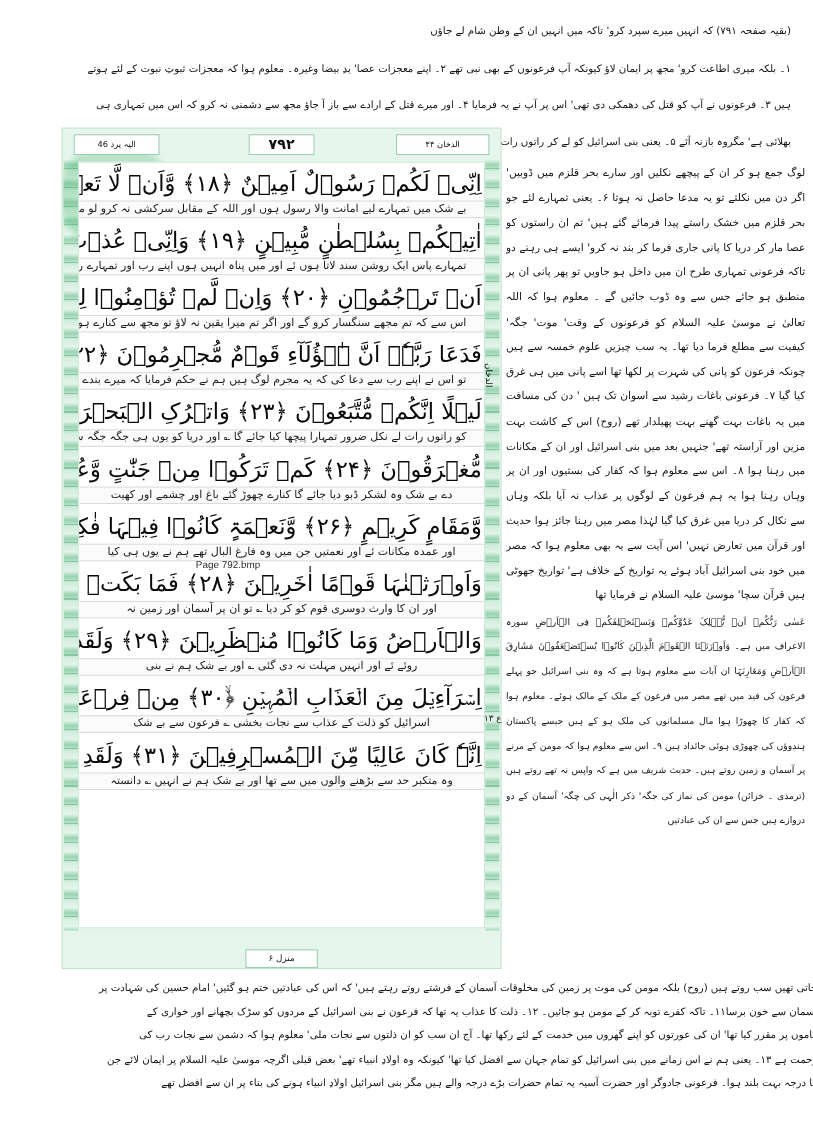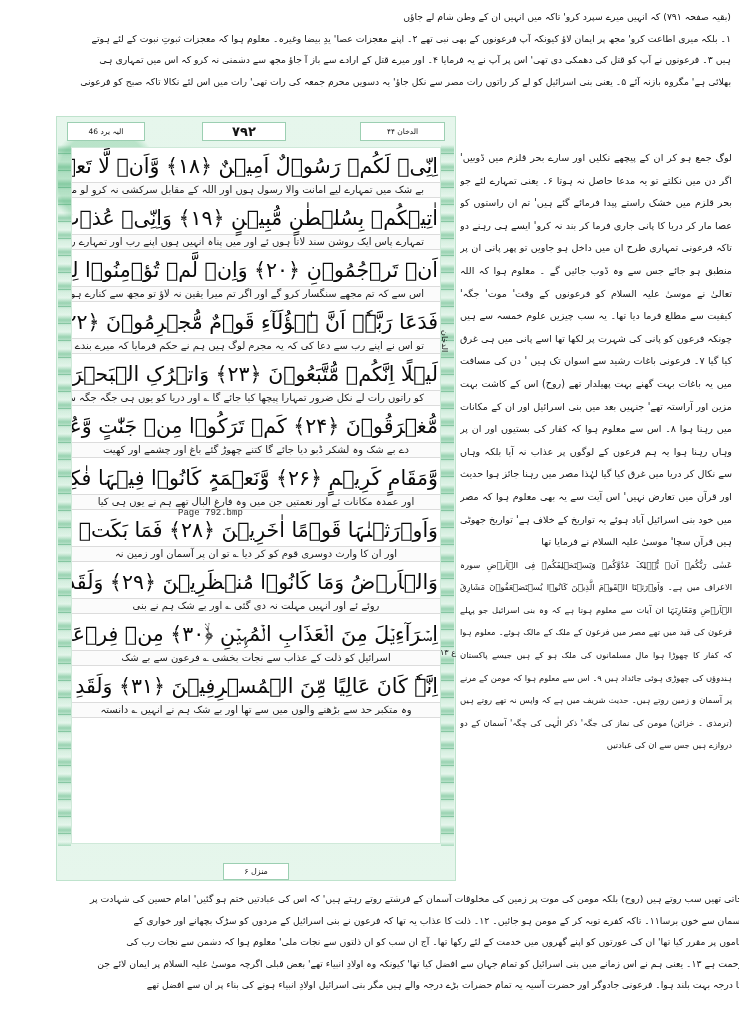--- a/index.html
+++ b/index.html
@@ -21,21 +21,21 @@
     direction:rtl;color:#0d0d0d;
   }
 
   
   #top-commentary{
     position:absolute;left:8px;top:6px;width:723px;height:105px;
     direction:rtl;text-align:justify;
     font-size:9.3px;line-height:21.5px;letter-spacing:0px;
     color:#141414;
   }
-  #top-commentary p{margin:0;padding:0;}
+  #top-commentary p{margin:12px;padding:0;}
 
   
   #quran-frame{
     position:absolute;left:56px;top:116px;width:400px;height:765px;
     background:
       radial-gradient(circle at 12% 8%, rgba(120,200,150,.40) 0 6%, transparent 7%),
       radial-gradient(circle at 34% 22%, rgba(120,200,150,.34) 0 5%, transparent 6%),
       radial-gradient(circle at 62% 12%, rgba(120,200,150,.36) 0 5%, transparent 6%),
       radial-gradient(circle at 85% 30%, rgba(120,200,150,.32) 0 5%, transparent 6%),
       radial-gradient(circle at 20% 55%, rgba(120,200,150,.30) 0 5%, transparent 6%),
@@ -77,21 +77,21 @@
   }
 
   
   .hdr-box{
     position:absolute;top:5px;height:19px;
     background:#ffffff;border:1px solid #9ccfb2;
     display:flex;align-items:center;justify-content:center;
     font-size:7.5px;color:#111;box-sizing:border-box;
   }
   #hdr-surah{right:10px;width:85px;}
-  #hdr-page{right:calc(50% - 30px);width:84px;font-size:13px;font-weight:700;}
+  #hdr-page{right:calc(50% - 30px);width:60px;font-size:13px;font-weight:700;}
   #hdr-juz{left:10px;width:78px;}
 
   
   #footer-manzil{
     position:absolute;left:50%;transform:translateX(-50%);
     bottom:0;width:66px;height:17px;
     background:#ffffff;border:1px solid #9ccfb2;
     display:flex;align-items:center;justify-content:center;
     font-size:8px;color:#111;box-sizing:border-box;
   }
@@ -139,21 +139,21 @@
     position:absolute;left:20px;top:888px;width:723px;height:130px;
     direction:rtl;text-align:justify;
     font-size:9.3px;line-height:21.5px;color:#141414;
     overflow:hidden;
   }
   #bottom-commentary p{margin:0;padding:0;}
 
   
   #watermark{
     position:absolute;left:150px;top:508px;
-    font-family:Liberation Mono, monospace;
+    font-family:Liberation Sans, sans-serif;
     font-size:9px;color:#2b2b2b;direction:ltr;padding-left:28px;
   }
 </style>
 </head>
 <body>
 
 <div id="top-commentary" class="urdu">
   <p>(بقیہ صفحہ ۷۹۱) کہ انہیں میرے سپرد کرو' تاکہ میں انہیں ان کے وطن شام لے جاؤں</p>
   <p>۱۔ بلکہ میری اطاعت کرو' مجھ پر ایمان لاؤ کیونکہ آپ فرعونوں کے بھی نبی تھے ۲۔ اپنے معجزات عصا' یدِ بیضا وغیرہ۔ معلوم ہوا کہ معجزات ثبوتِ نبوت کے لئے ہوتے</p>
   <p>ہیں ۳۔ فرعونوں نے آپ کو قتل کی دھمکی دی تھی' اس پر آپ نے یہ فرمایا ۴۔ اور میرے قتل کے ارادے سے باز آ جاؤ مجھ سے دشمنی نہ کرو کہ اس میں تمہاری ہی</p>
@@ -181,21 +181,21 @@
     <div class="ayah-line arabic">اَنۡ تَرۡجُمُوۡنِ ﴿۲۰﴾ وَاِنۡ لَّمۡ تُؤۡمِنُوۡا لِیۡ فَاعۡتَزِلُوۡنِ ﴿۲۱﴾</div>
     <div class="trans-line urdu">اس سے کہ تم مجھے سنگسار کرو گے     اور اگر تم میرا یقین نہ لاؤ تو مجھ سے کنارے ہو جاؤ</div>
 
     <div class="ayah-line arabic">فَدَعَا رَبَّہٗۤ اَنَّ ہٰۤؤُلَآءِ قَوۡمٌ مُّجۡرِمُوۡنَ ﴿۲۲﴾ فَاَسۡرِ بِعِبَادِیۡ</div>
     <div class="trans-line urdu">تو اس نے اپنے رب سے     دعا کی کہ یہ مجرم لوگ ہیں     ہم نے حکم فرمایا کہ میرے بندے</div>
 
     <div class="ayah-line arabic">لَیۡلًا اِنَّکُمۡ مُّتَّبَعُوۡنَ ﴿۲۳﴾ وَاتۡرُکِ الۡبَحۡرَ رَہۡوًا ؕ اِنَّہُمۡ جُنۡدٌ</div>
     <div class="trans-line urdu">کو راتوں رات لے نکل ضرور تمہارا پیچھا کیا جائے گا ؎     اور دریا کو یوں ہی جگہ جگہ سے کھلا چھوڑ</div>
 
     <div class="ayah-line arabic">مُّغۡرَقُوۡنَ ﴿۲۴﴾ کَمۡ تَرَکُوۡا مِنۡ جَنّٰتٍ وَّعُیُوۡنٍ ﴿۲۵﴾ وَّزُرُوۡعٍ</div>
-    <div class="trans-line urdu">دے بے شک وہ لشکر ڈبو دیا جائے گا     کتنے چھوڑ گئے باغ     اور چشمے     اور کھیت</div>
+    <div class="trans-line urdu">دے بے شک وہ لشکر ڈبو دیا جائے گا     کنارے چھوڑ گئے باغ     اور چشمے     اور کھیت</div>
 
     <div class="ayah-line arabic">وَّمَقَامٍ کَرِیۡمٍ ﴿۲۶﴾ وَّنَعۡمَۃٍ کَانُوۡا فِیۡہَا فٰکِہِیۡنَ ﴿۲۷﴾ کَذٰلِکَ</div>
     <div class="trans-line urdu">اور عمدہ     مکانات ئے     اور نعمتیں جن میں وہ     فارغ البال تھے     ہم نے یوں ہی کیا</div>
 
     <div class="ayah-line arabic">وَاَوۡرَثۡنٰہَا قَوۡمًا اٰخَرِیۡنَ ﴿۲۸﴾ فَمَا بَکَتۡ عَلَیۡہِمُ السَّمَآءُ</div>
     <div class="trans-line urdu">اور ان کا وارث     دوسری قوم کو کر دیا ؎     تو ان پر آسمان     اور زمین نہ</div>
 
     <div class="ayah-line arabic">وَالۡاَرۡضُ وَمَا کَانُوۡا مُنۡظَرِیۡنَ ﴿۲۹﴾ وَلَقَدۡ نَجَّیۡنَا بَنِیۡۤ</div>
     <div class="trans-line urdu">روئے ئے     اور انہیں مہلت نہ دی گئی ؎     اور بے شک ہم نے     بنی</div>
 

